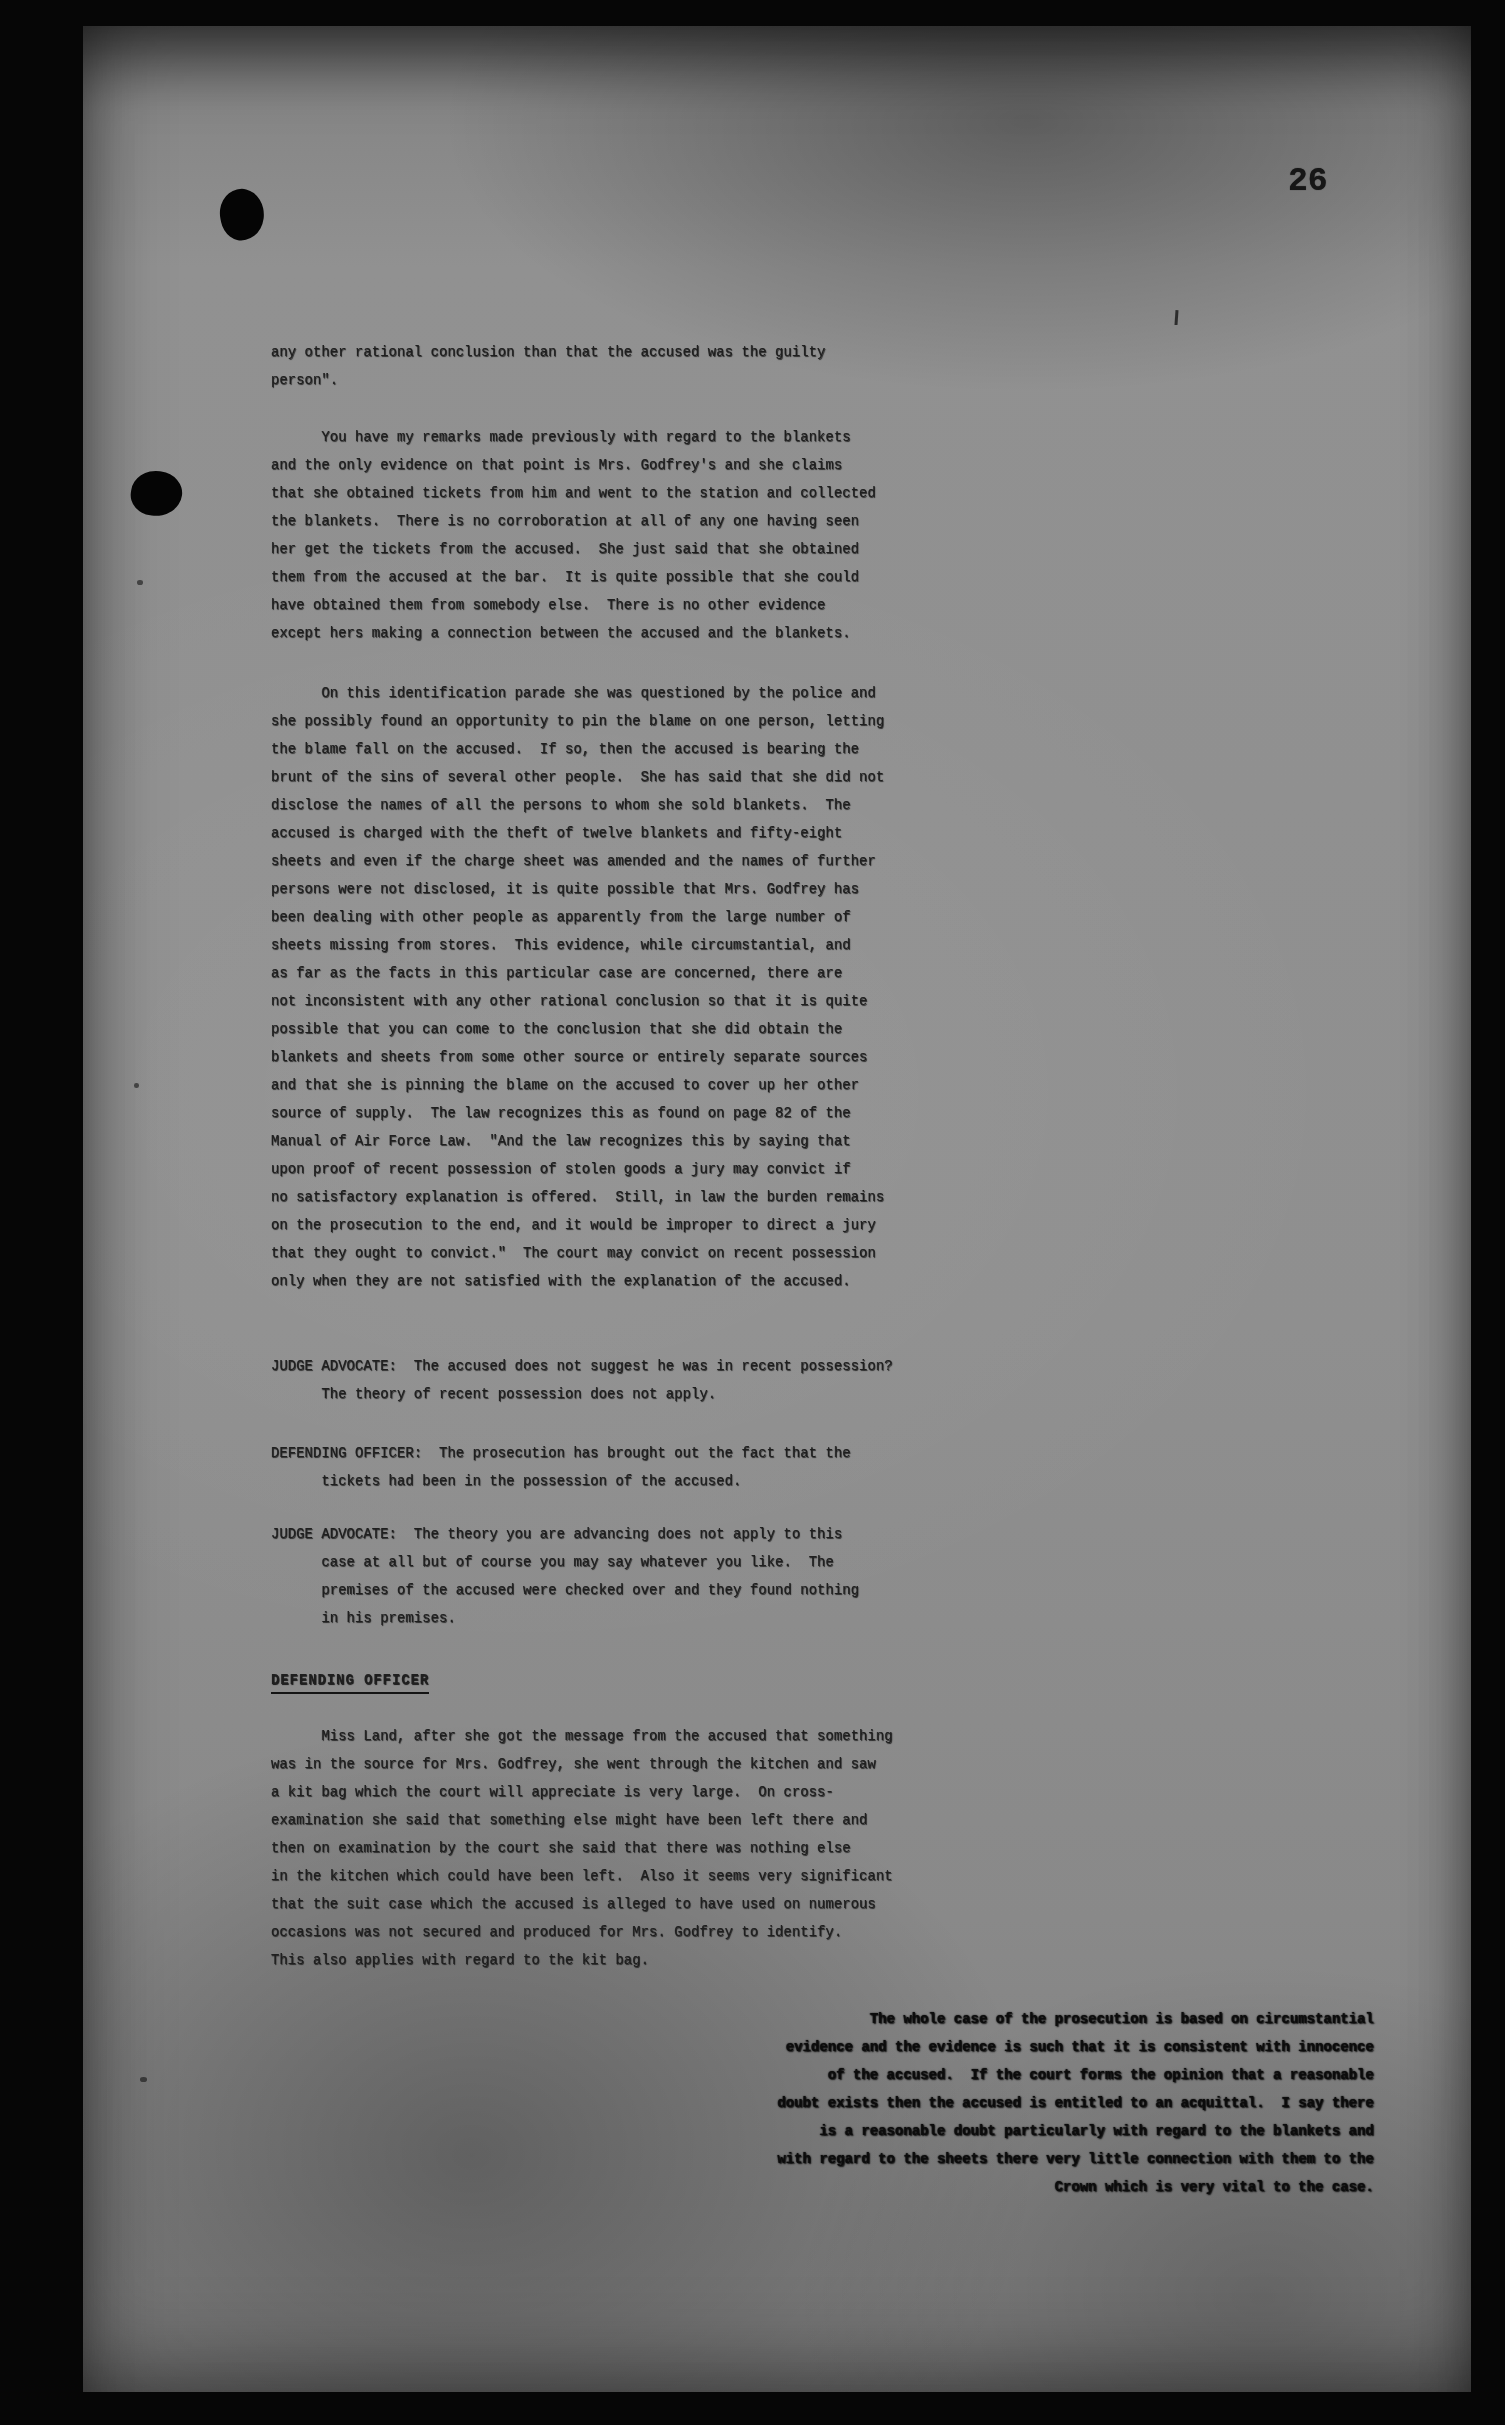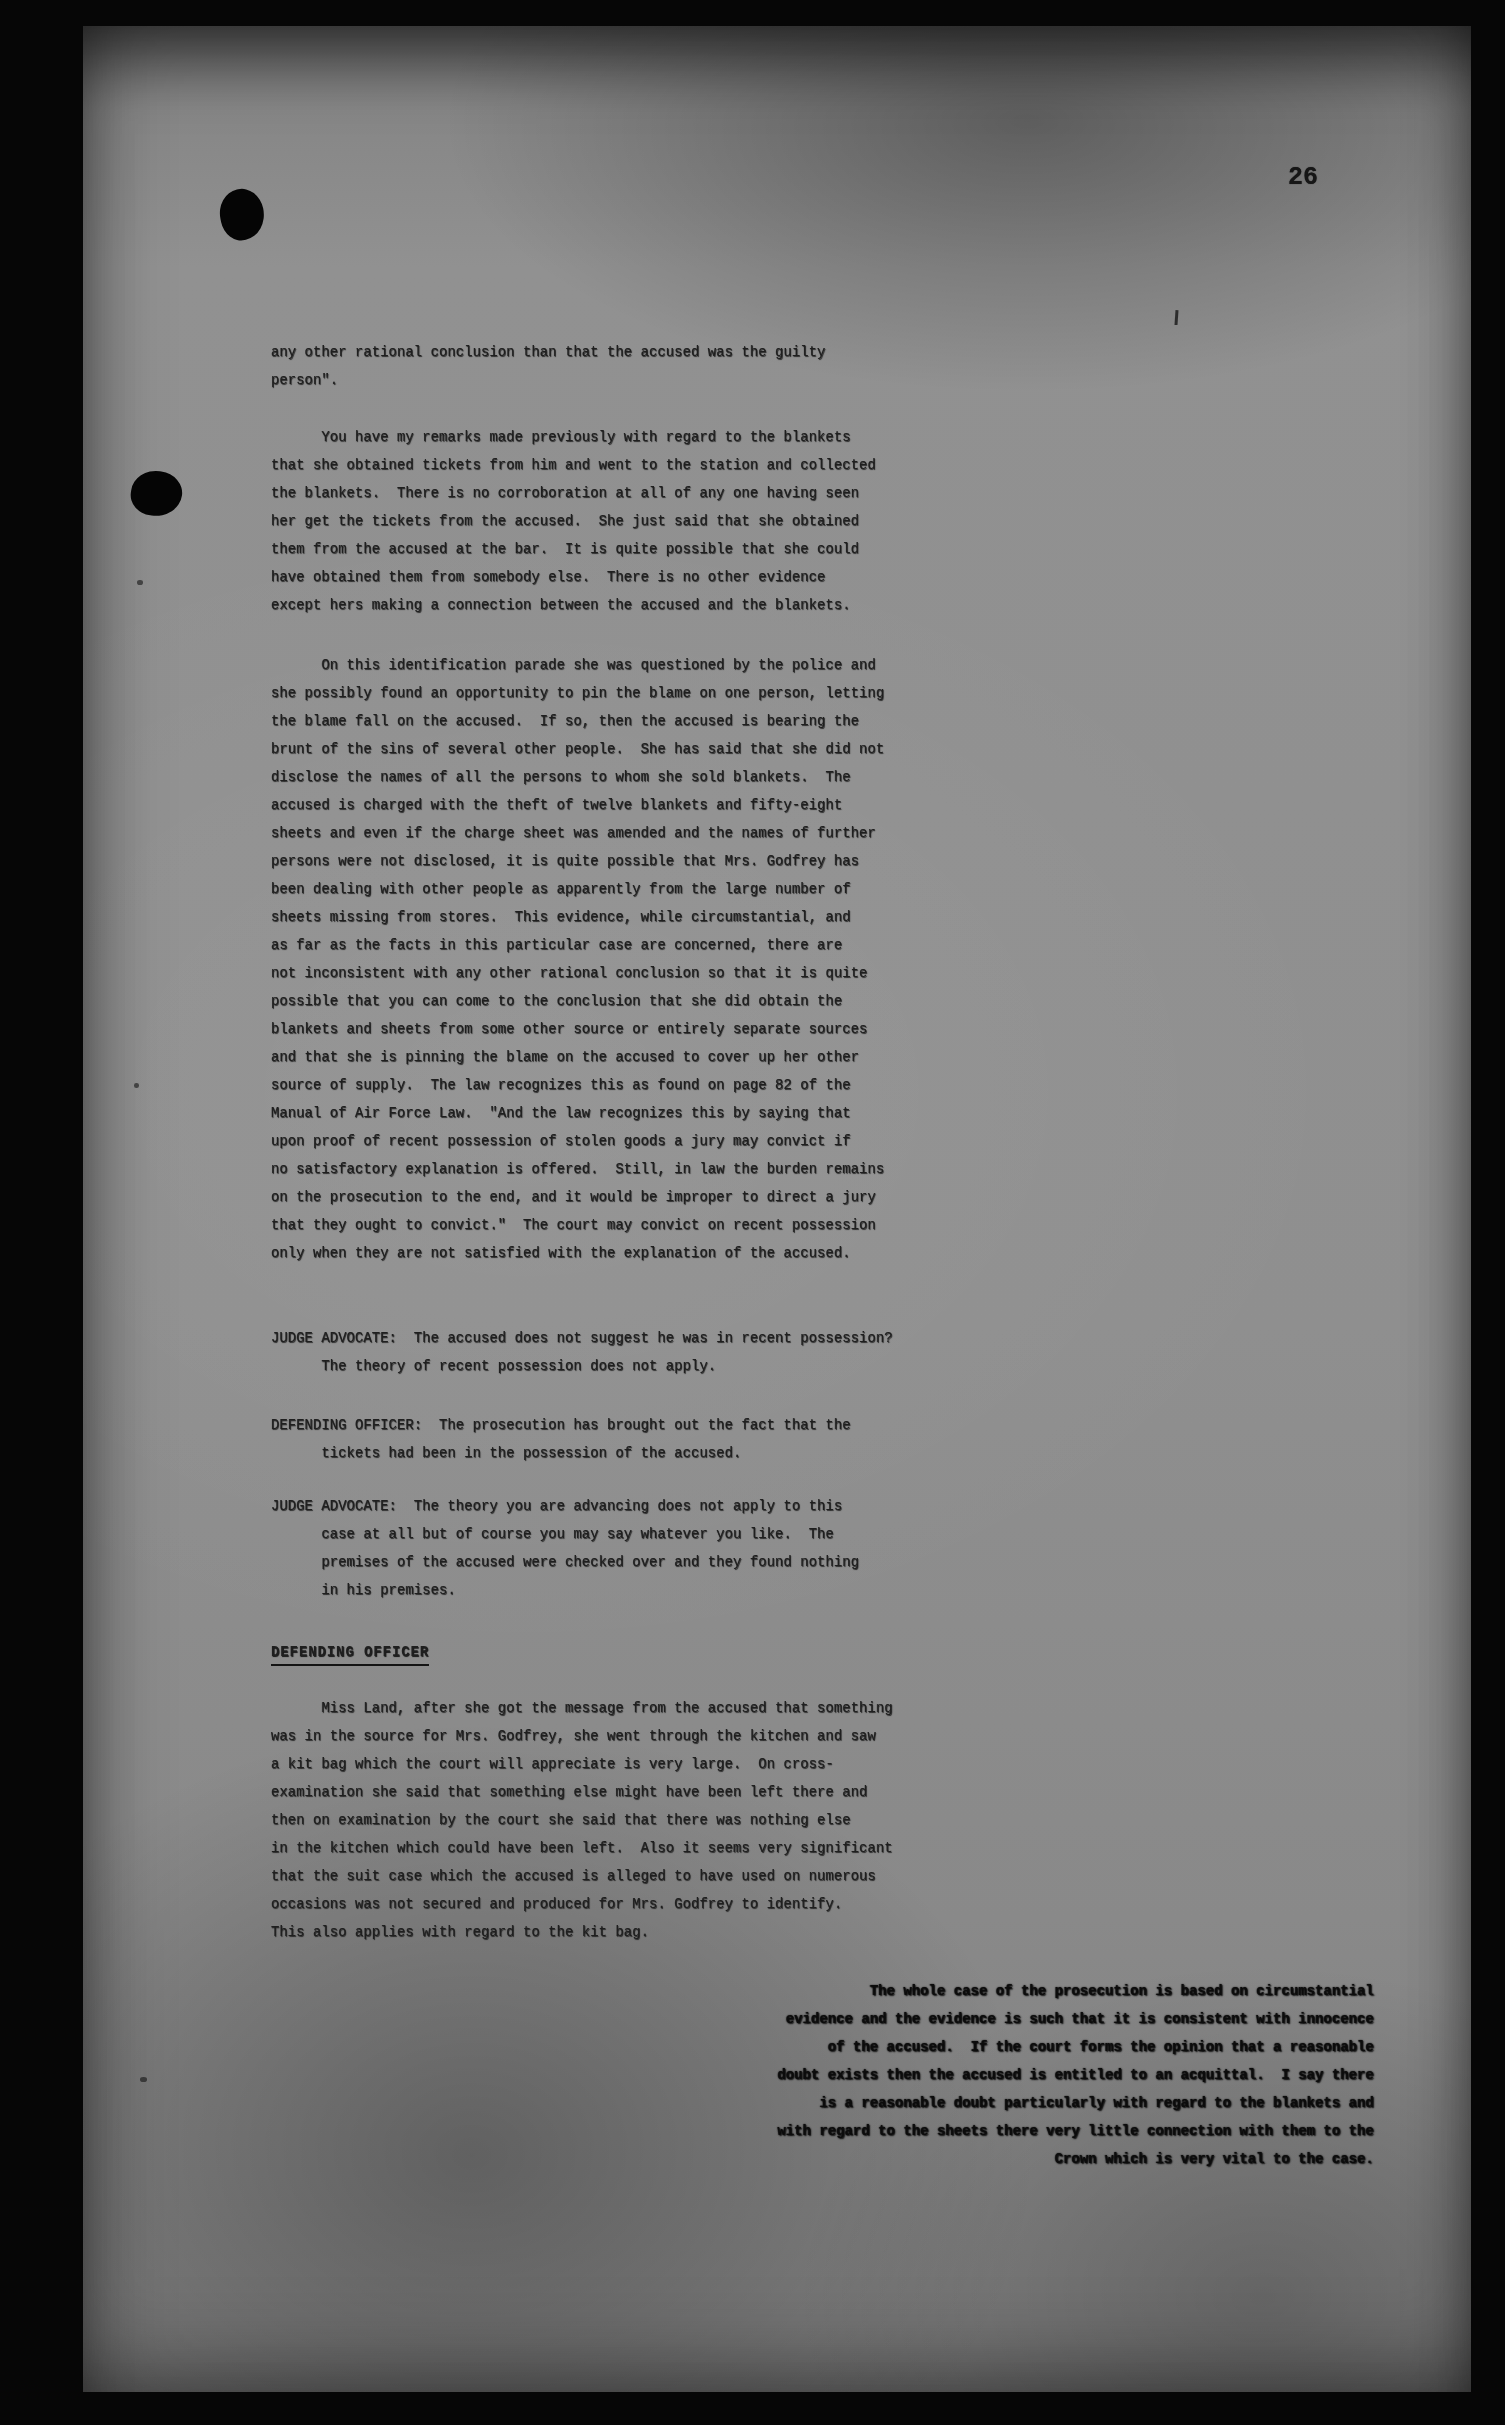--- a/index.html
+++ b/index.html
@@ -17,21 +17,21 @@
       linear-gradient(180deg,#707070 0px,#868686 83px,#919191 241px,#8f8f8f 55%,#898989 80%,#7c7c7c 100%);
     box-shadow:
       inset 0 56px 65px -26px rgba(0,0,0,0.55),
       inset 0 -51px 83px -28px rgba(0,0,0,0.40),
       inset 51px 0 83px -42px rgba(0,0,0,0.30),
       inset -42px 0 65px -42px rgba(0,0,0,0.35);
   }
 
   .page-number{
     position:absolute;left:1205px;top:137px;
-    font-size:25px;font-weight:bold;color:#161616;
+    font-size:33px;font-weight:bold;color:#161616;
     text-shadow:0 0 0.9px rgba(10,10,10,0.8);
     font-family:Liberation Mono, monospace;
   }
 
   
   .blob{position:absolute;background:#050505;border-radius:52% 48% 55% 45%;}
   .blob.b1{left:137px;top:163px;width:44px;height:51px;transform:rotate(-12deg);}
   .blob.b2{left:48px;top:445px;width:51px;height:45px;transform:rotate(8deg);}
   .speck{position:absolute;background:rgba(10,10,10,0.55);border-radius:50%;}
   .speck.s1{left:54px;top:554px;width:5.6px;height:4.6px;}
@@ -79,20 +79,21 @@
 
   <div class="page-number">26</div>
 
   <div class="text-column">
       <div class="block paragraph">
         <div class="line">any other rational conclusion than that the accused was the guilty</div>
         <div class="line">person".</div>
       </div>
       <div class="block paragraph">
         <div class="line">      You have my remarks made previously with regard to the blankets</div>
+        <div class="line">and the only evidence on that point is Mrs. Godfrey's and she claims</div>
         <div class="line">that she obtained tickets from him and went to the station and collected</div>
         <div class="line">the blankets.  There is no corroboration at all of any one having seen</div>
         <div class="line">her get the tickets from the accused.  She just said that she obtained</div>
         <div class="line">them from the accused at the bar.  It is quite possible that she could</div>
         <div class="line">have obtained them from somebody else.  There is no other evidence</div>
         <div class="line">except hers making a connection between the accused and the blankets.</div>
       </div>
       <div class="block paragraph">
         <div class="line">      On this identification parade she was questioned by the police and</div>
         <div class="line">she possibly found an opportunity to pin the blame on one person, letting</div>

